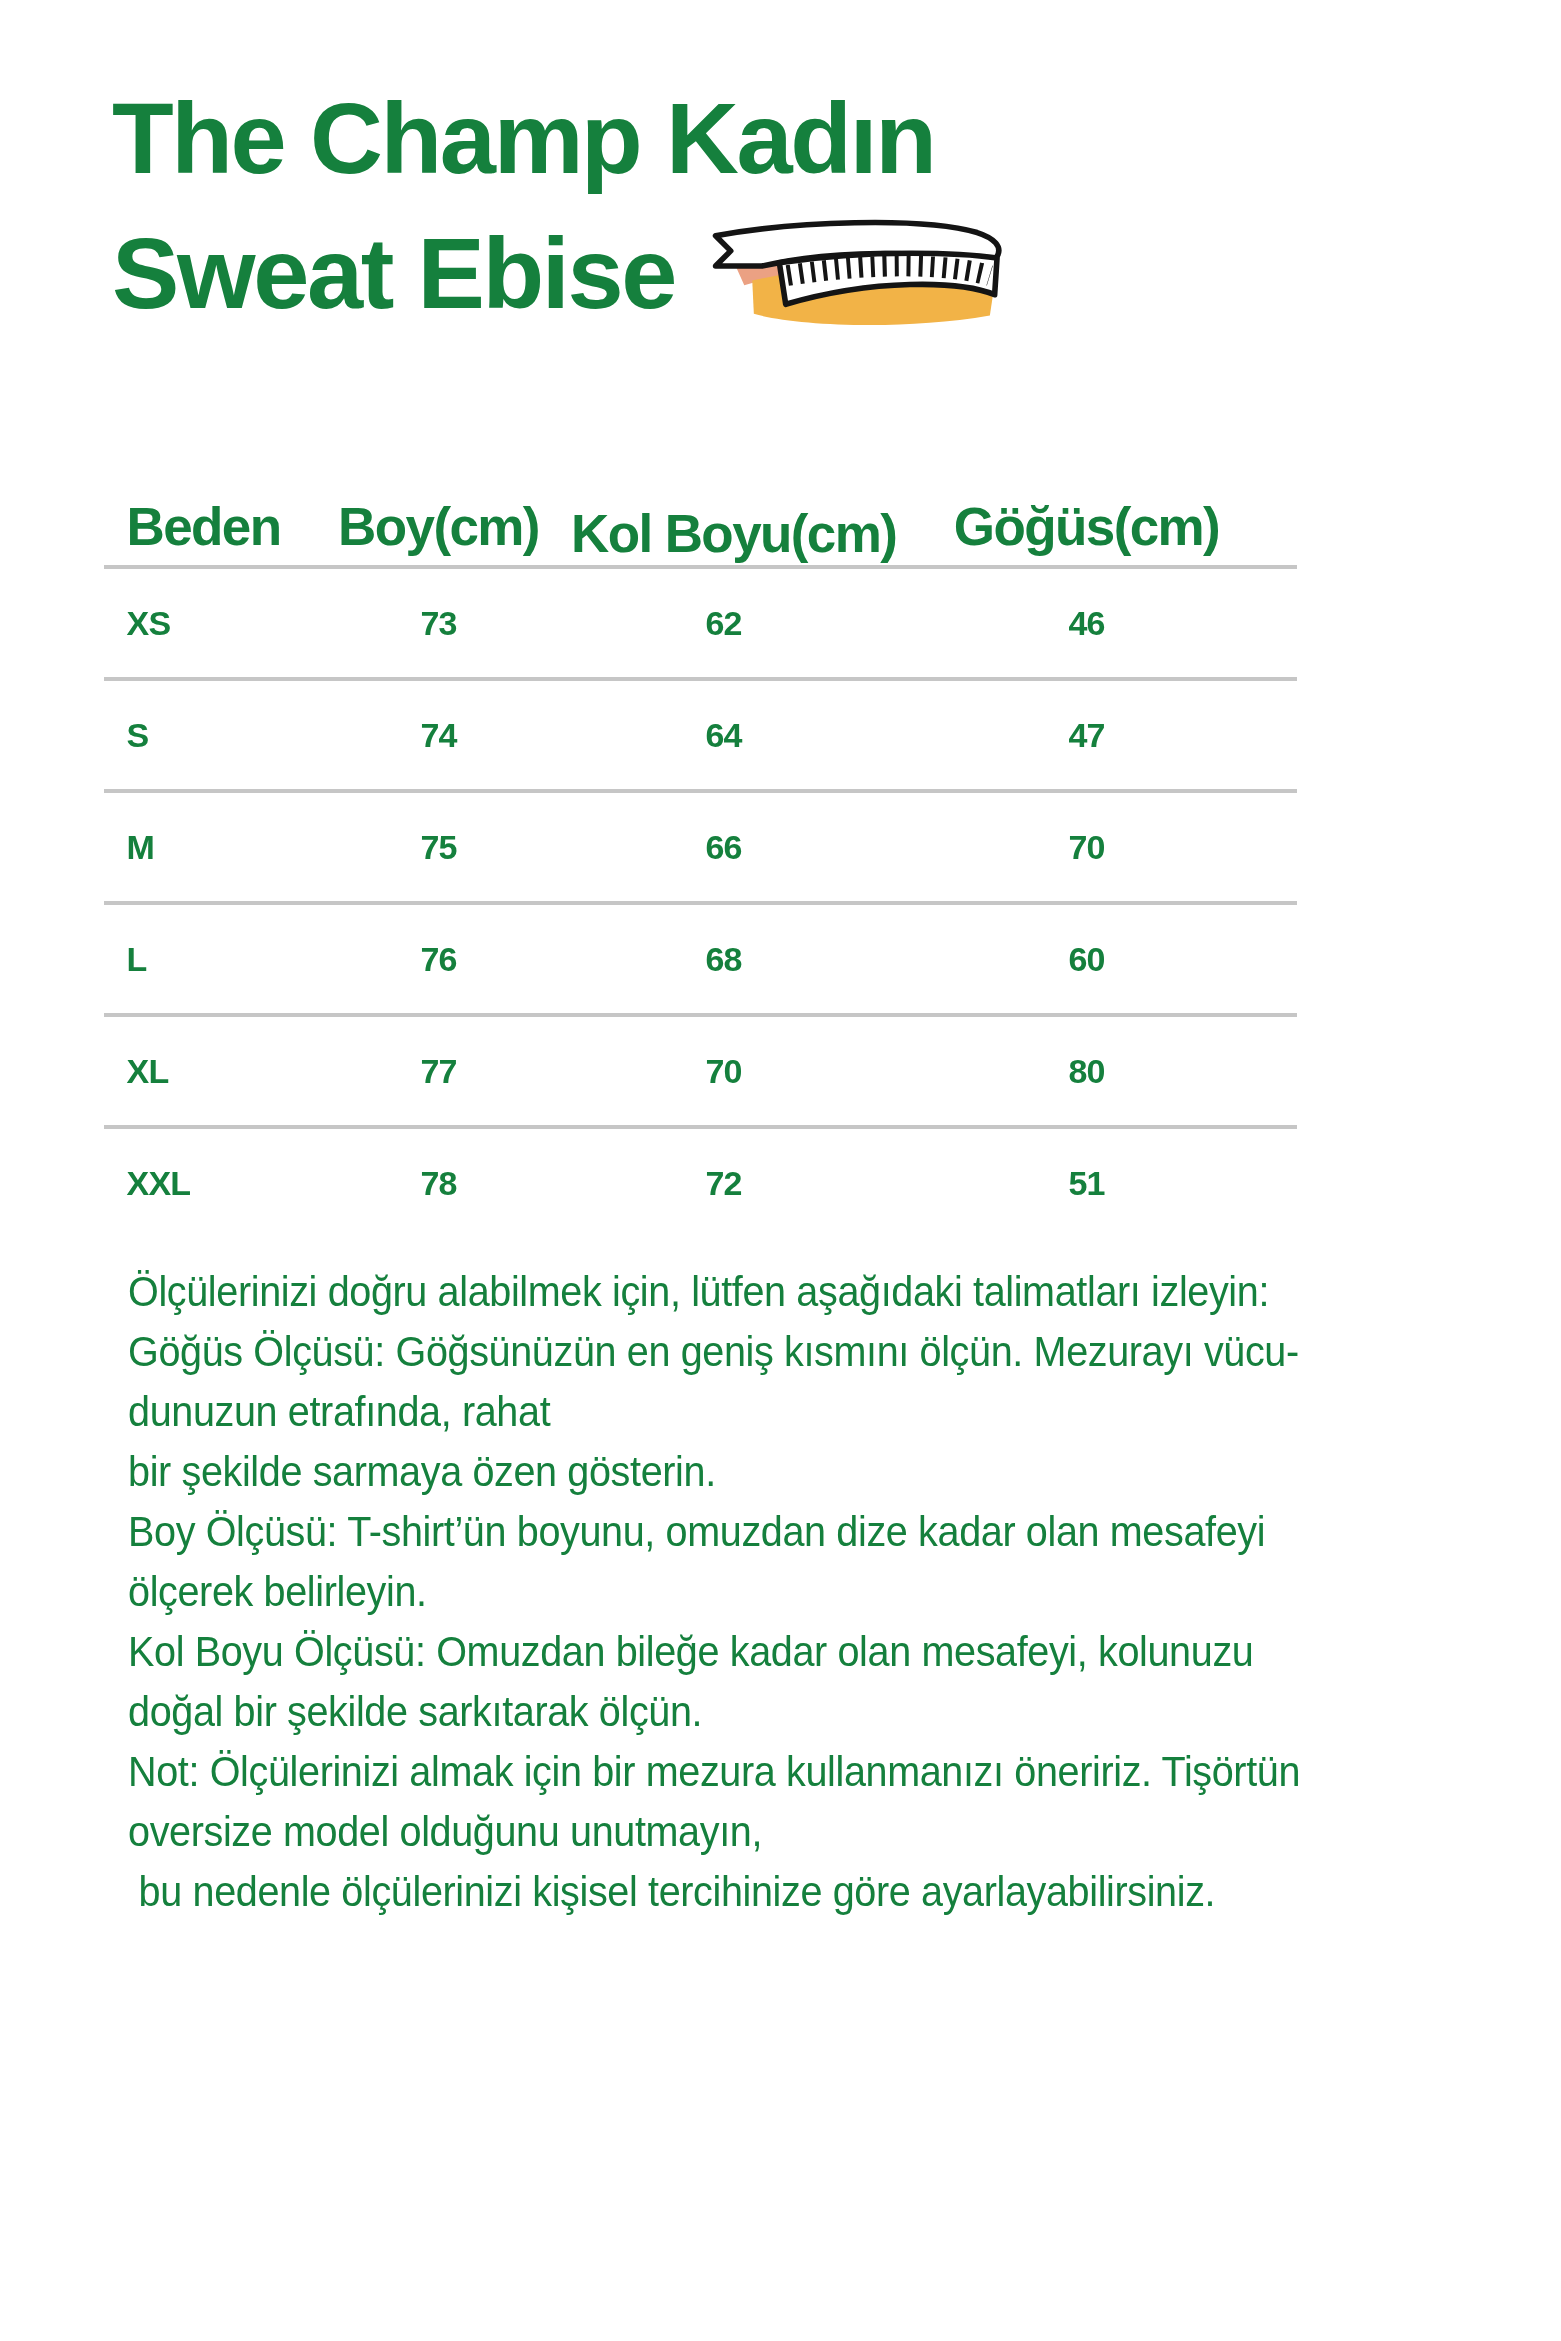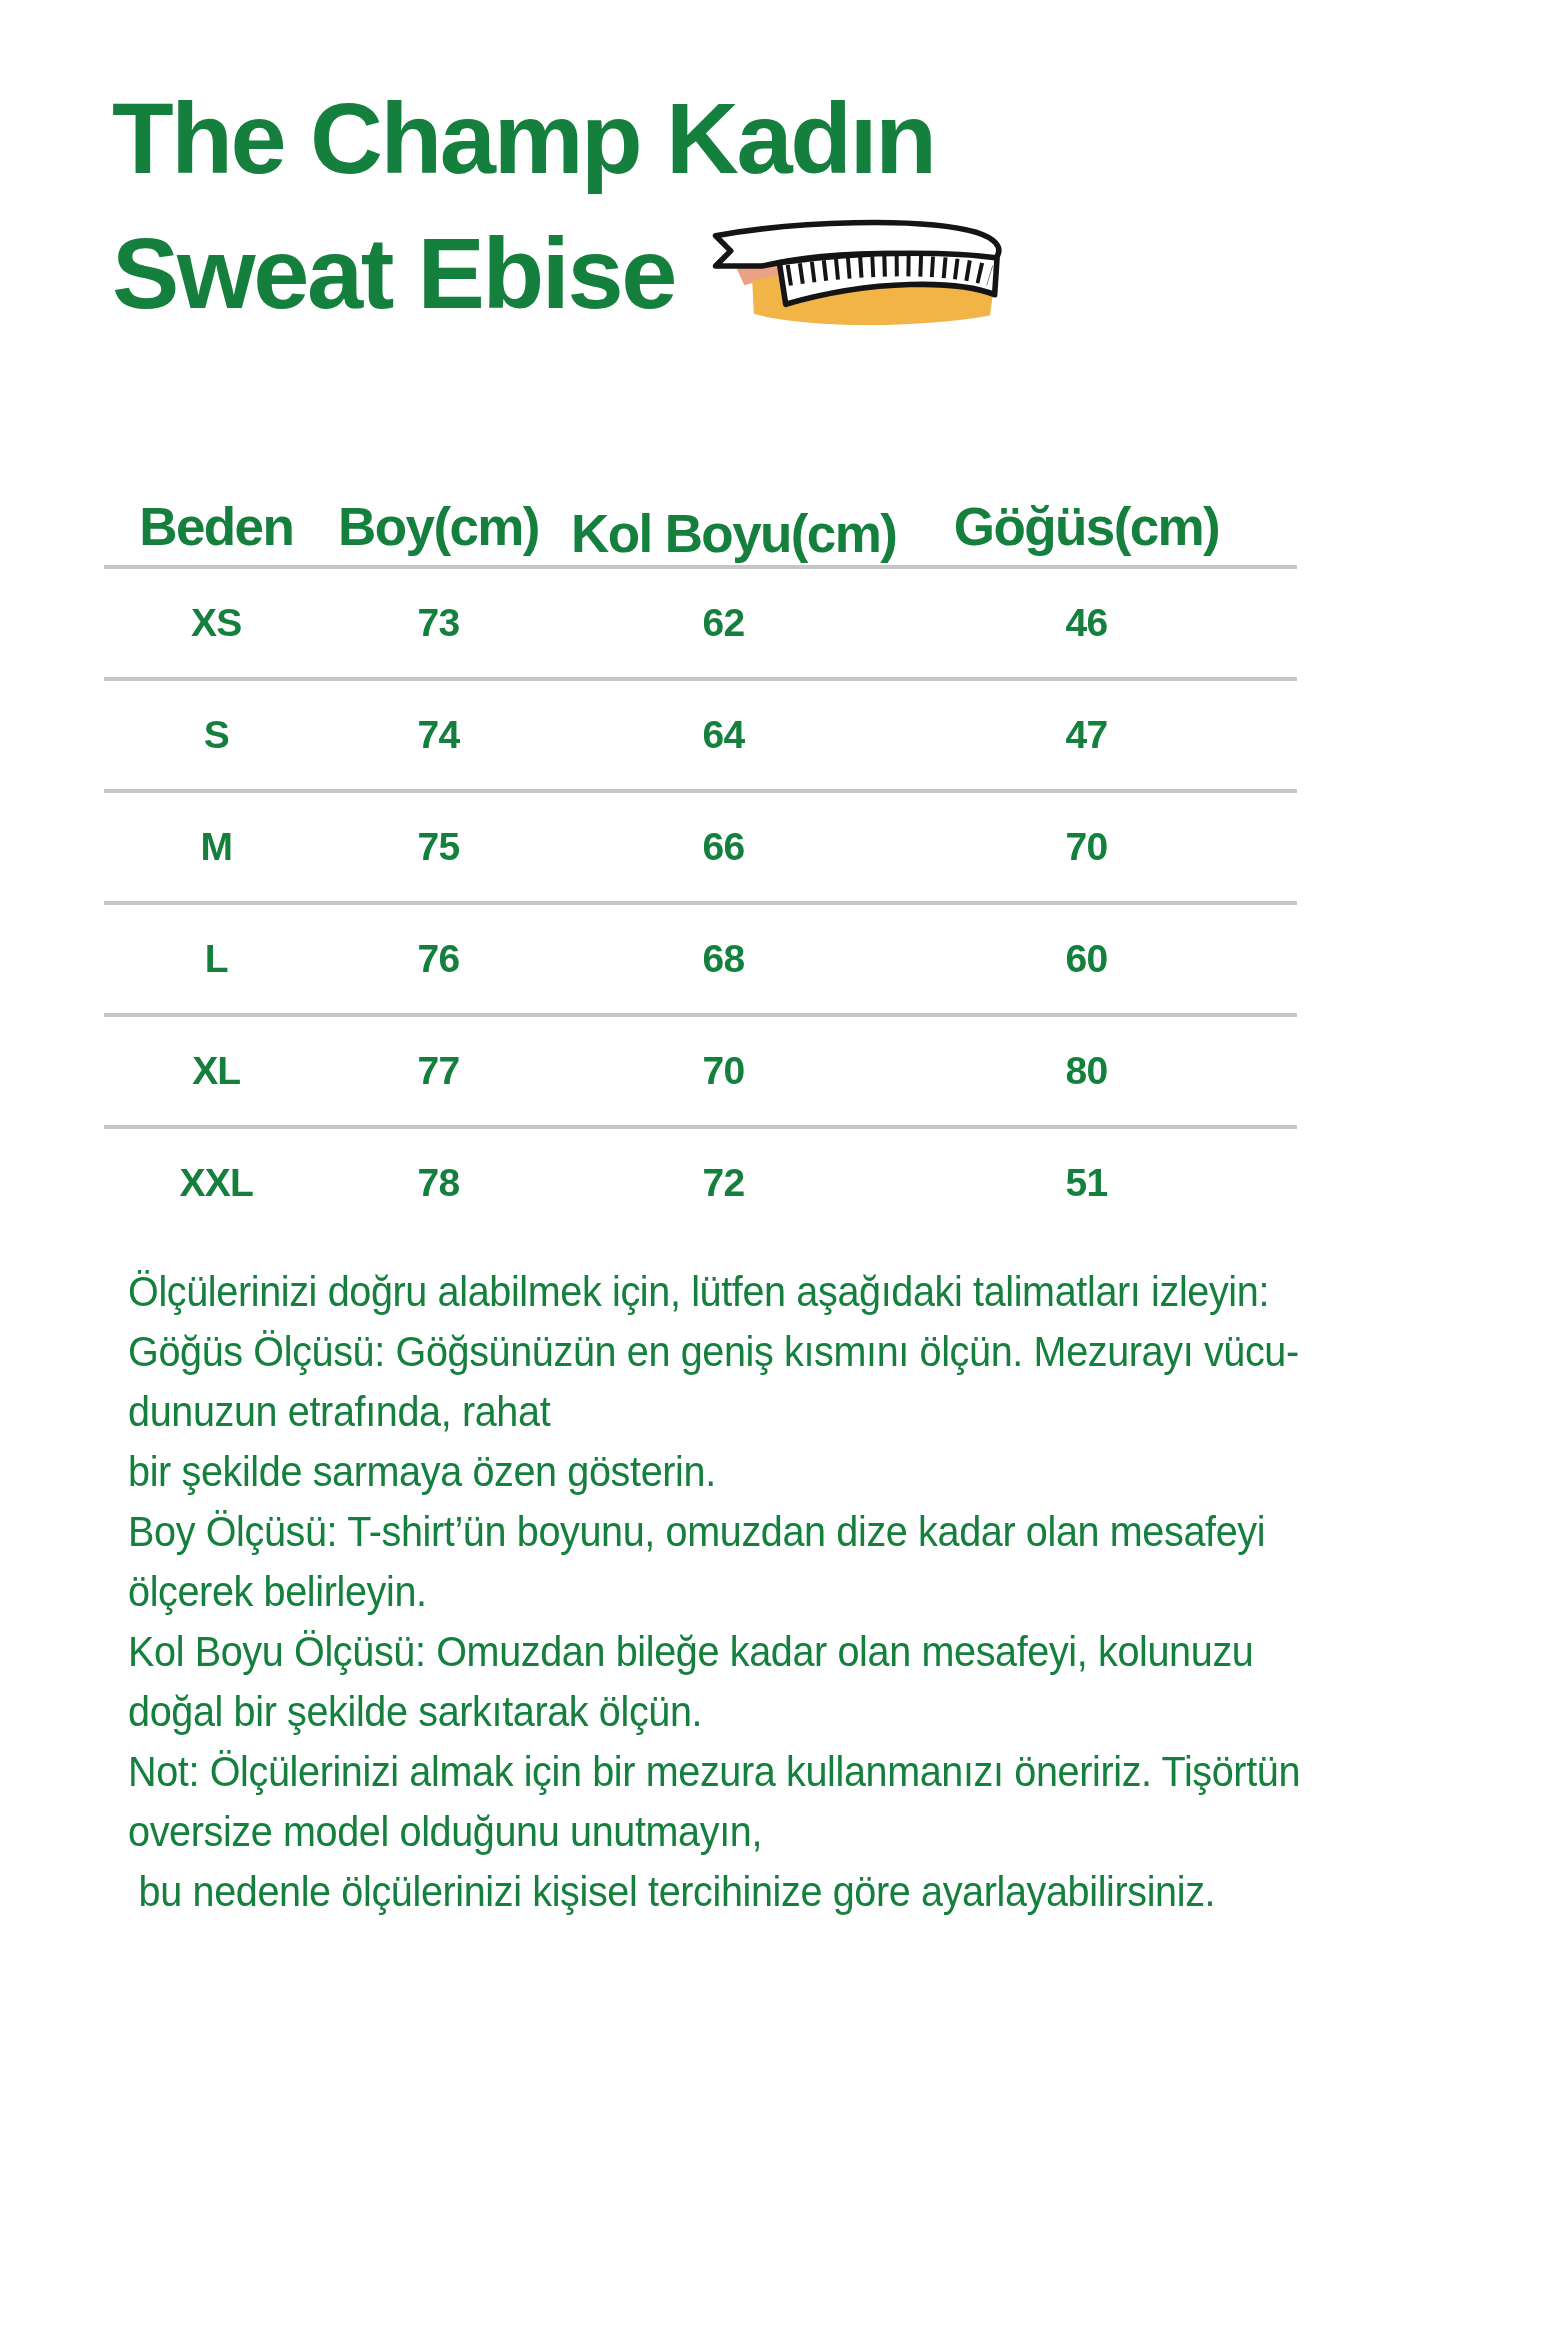--- a/index.html
+++ b/index.html
@@ -47,26 +47,26 @@
   .tr {
     display: grid;
     grid-template-columns: 202px 265px 305px 421px;
     align-items: center;
     height: 108px;
     border-top: 4px solid #c6c6c6;
   }
   .tr.thead { height: 77px; border-top: none; }
   .td {
     font-weight: 700;
-    font-size: 39px;
+    font-size: 34px;
     text-align: center;
     letter-spacing: -0.8px;
     white-space: nowrap;
   }
-  .td.first { text-align: center; padding-left: 22.5px; }
+  .td.first { text-align: left; padding-left: 22.5px; }
   .thead .td { font-size: 53px; letter-spacing: -1.6px; }
   .thead .td.kol { transform: translateY(7.2px); }
 
   
   .instructions {
     position: absolute;
     left: 128px;
     top: 1261px;
     transform: scaleX(0.92);
     transform-origin: 0 0;

